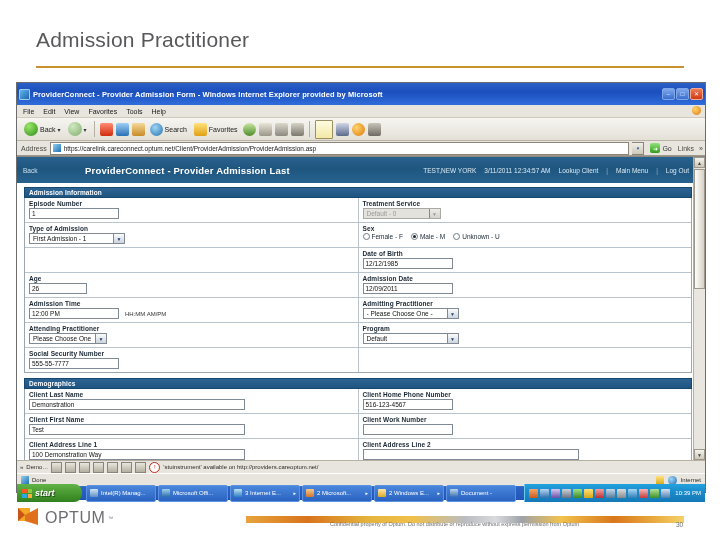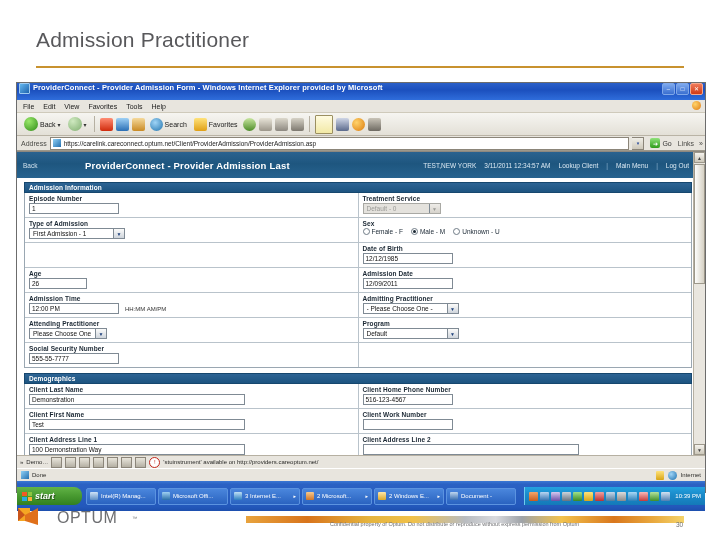--- a/index.html
+++ b/index.html
@@ -19,22 +19,22 @@
     position:absolute;left:36px;top:66px;width:648px;height:2px;background:#c8922f;
   }
 
   
   .browser{
     position:absolute;left:16px;top:82px;width:690px;height:411px;
     background:#d4d0c8;border:1px solid #6c6c6c;box-sizing:border-box;
     font-size:7px;color:#000;
   }
   .titlebar{
-    height:17px;background:linear-gradient(180deg,#2a5fc8 0%,#1b4fbd 40%,#2f6ddb 100%);
-    display:flex;align-items:flex-start;padding:0 2px;color:#fff;
+    height:22px;background:linear-gradient(180deg,#2a5fc8 0%,#1b4fbd 40%,#2f6ddb 100%);
+    display:flex;align-items:center;padding:0 2px;color:#fff;
   }
   .tb-icon{
     width:9px;height:9px;background:#2b76c9;border:1px solid #9ecbf0;
     margin-right:3px;flex:0 0 auto;border-radius:1px;
     background:linear-gradient(135deg,#63b7ef,#1e63ad);
   }
   .tb-title{font-size:7.5px;font-weight:bold;white-space:nowrap;overflow:hidden;letter-spacing:.1px;}
   .tb-buttons{margin-left:auto;display:flex;gap:1px;}
   .tb-btn{
     width:11px;height:10px;border:1px solid #7fa7e8;border-radius:2px;
@@ -188,21 +188,21 @@
     height:12px;background:#e8e5de;display:flex;align-items:center;gap:4px;padding:0 4px;
     border-top:1px solid #fff;position:relative;
   }
   .sb-left{display:flex;align-items:center;gap:3px;font-size:6px;color:#2a2a28;}
   .sb-right{margin-left:auto;display:flex;align-items:center;gap:4px;font-size:6px;color:#2a2a28;}
   .lock{width:8px;height:9px;background:linear-gradient(180deg,#ffe27a,#d8a516);border-radius:1px;}
   .globe{width:9px;height:9px;border-radius:50%;background:radial-gradient(circle at 35% 35%,#9fd4f6,#1b6fae);}
 
   
   .taskbar{
-    height:30px;background:linear-gradient(180deg,#3b78d4 0%,#2b62c4 10%,#2358bb 85%,#1d4fae 100%);
+    height:14px;background:linear-gradient(180deg,#3b78d4 0%,#2b62c4 10%,#2358bb 85%,#1d4fae 100%);
     display:flex;align-items:center;position:relative;
   }
   .startbtn{
     height:18px;min-width:52px;display:flex;align-items:center;gap:3px;padding:0 8px 0 5px;
     background:linear-gradient(180deg,#62b347 0%,#4a9c32 45%,#31801f 100%);
     border-radius:0 8px 8px 0;color:#fff;font-size:9px;font-style:italic;font-weight:bold;
     text-shadow:1px 1px 0 rgba(0,0,0,.45);
   }
   .flag{width:10px;height:9px;display:grid;grid-template-columns:1fr 1fr;grid-template-rows:1fr 1fr;gap:1px;}
   .flag i{display:block;}
@@ -222,21 +222,21 @@
     margin-left:auto;height:18px;display:flex;align-items:center;gap:2px;padding:0 4px;
     background:linear-gradient(180deg,#23a2e0 0%,#1b8ccb 40%,#1479b8 100%);
     border-left:1px solid #6fc9f0;
   }
   .tray .ic{width:9px;height:9px;border-radius:1px;}
   .clock{font-size:6px;color:#fff;margin-left:3px;white-space:nowrap;}
 
   
   .footer-ribbon{position:absolute;left:246px;top:516px;width:438px;height:7px;
     background:linear-gradient(90deg,#e8a33d 0%,#d8741c 14%,#e5b43f 28%,#f0c14a 38%,#b9bcc0 50%,#d9dade 57%,#9fa3a8 63%,#f2c24d 72%,#d9771d 84%,#e9a93e 93%,#f4d36a 100%);}
-  .optum-logo{position:absolute;left:16px;top:505px;display:flex;align-items:center;gap:15px;}
+  .optum-logo{position:absolute;left:16px;top:505px;display:flex;align-items:center;gap:3px;}
   .optum-mark{width:26px;height:26px;position:relative;}
   .optum-word{font-size:16px;color:#6d6e71;letter-spacing:.5px;}
   .optum-tm{font-size:5px;color:#6d6e71;vertical-align:super;}
   .footer-text{position:absolute;left:330px;top:521px;font-size:5.5px;color:#6d6e71;white-space:nowrap;}
   .footer-page{position:absolute;left:676px;top:521px;font-size:6.5px;color:#6d6e71;}
 </style>
 </head>
 <body>
 
 <div class="slide">

